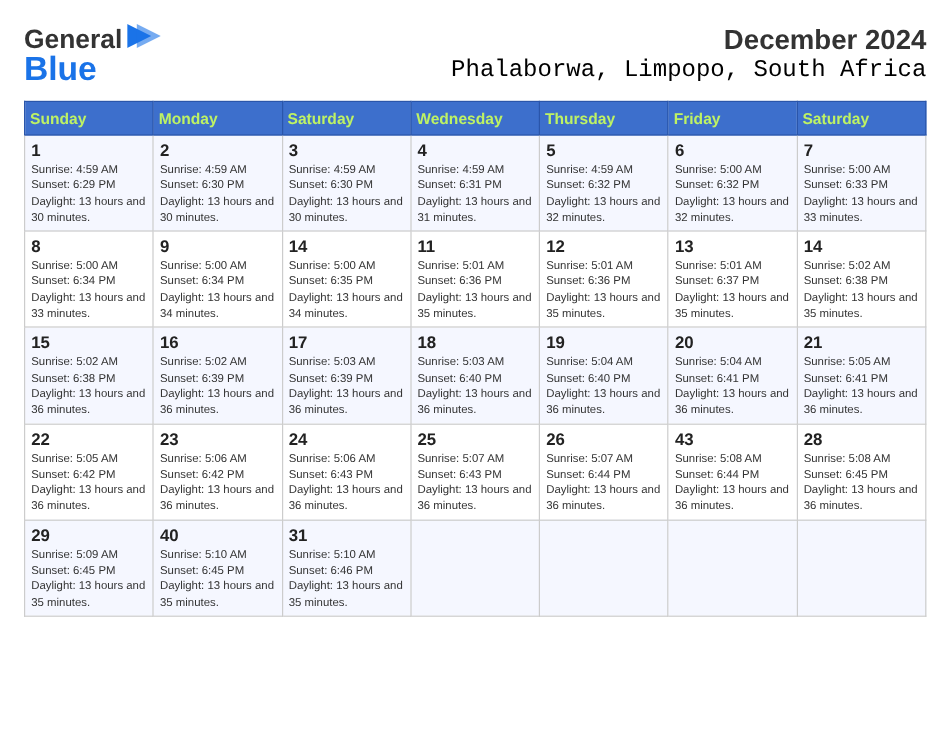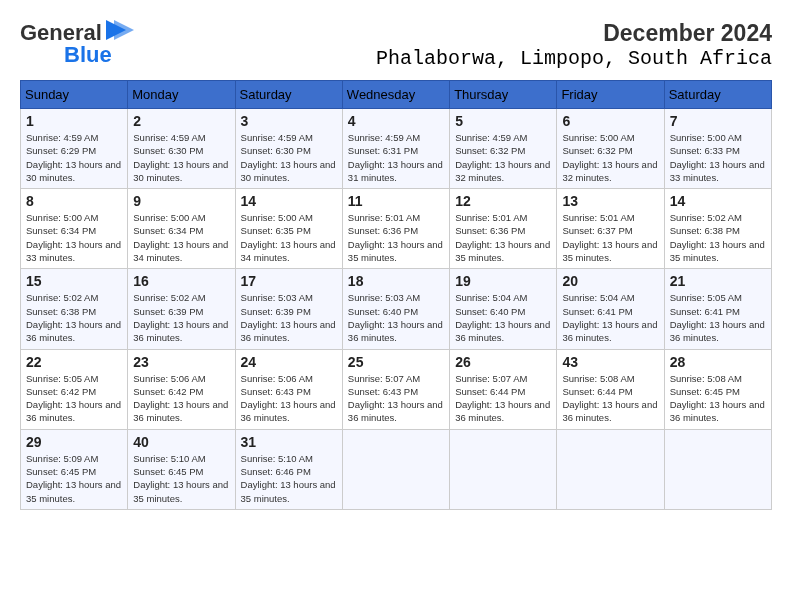--- a/index.html
+++ b/index.html
@@ -34,23 +34,23 @@
       color: #000000;
       font-family: Liberation Mono, monospace;
     }
     table {
       width: 100%;
       border-collapse: collapse;
       table-layout: fixed;
     }
     thead th {
       background: #3d6fcc;
-      color: #000000;
+      color: #bef264;
       font-size: 13px;
-      font-weight: normal;
+      font-weight: bold;
       padding: 6px 4px;
       text-align: left;
       border: 1px solid #2a55aa;
     }
     tbody td {
       vertical-align: top;
       border: 1px solid #ccc;
       padding: 4px 5px;
       font-size: 10px;
       color: #333;
@@ -81,21 +81,21 @@
 
 <div class="header-section">
   <div class="logo">
     <div style="display:flex;align-items:flex-start;gap:2px;">
       <span style="font-size:22px;font-weight:bold;color:#333;">General</span>
       <svg width="28" height="20" viewBox="0 0 28 20" style="margin-left:2px;">
         <polygon points="0,0 20,10 0,20" fill="#1a73e8"></polygon>
         <polygon points="8,0 28,10 8,20" fill="#1a73e8" opacity="0.6"></polygon>
       </svg>
     </div>
-    <div style="font-size:22px;font-weight:bold;color:#1a73e8;margin-top:-4px;margin-left:44px;">Blue</div>
+    <div style="font-size:28px;font-weight:bold;color:#1a73e8;margin-top:-4px;">Blue</div>
   </div>
   <div class="title-block">
     <div class="month-title">December 2024</div>
     <div class="location-title">Phalaborwa, Limpopo, South Africa</div>
   </div>
 </div>
 
 <table>
   <thead>
     <tr>

